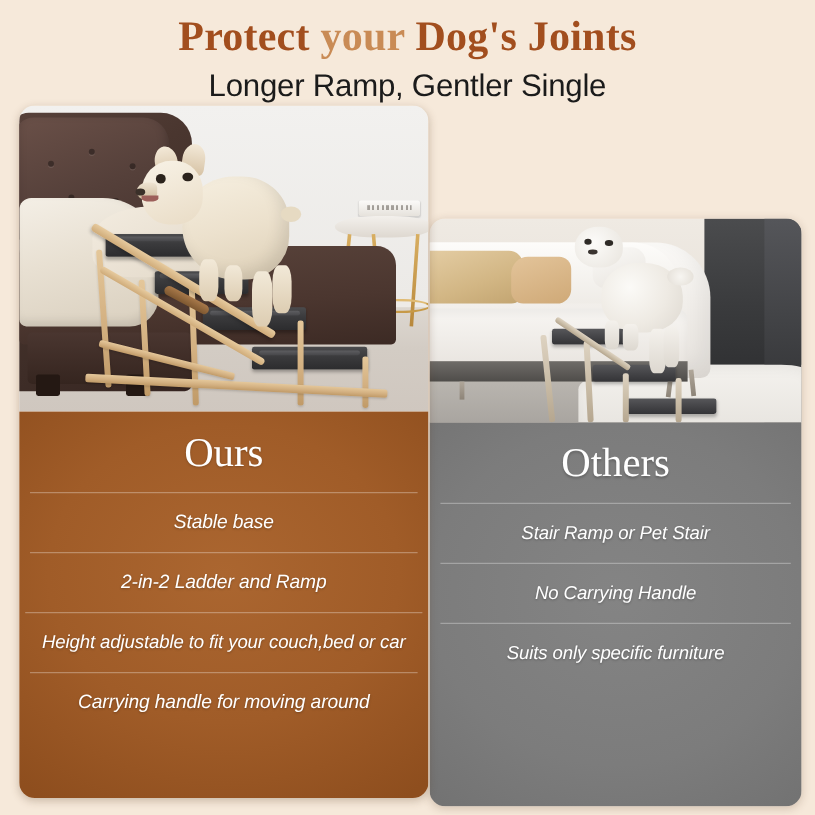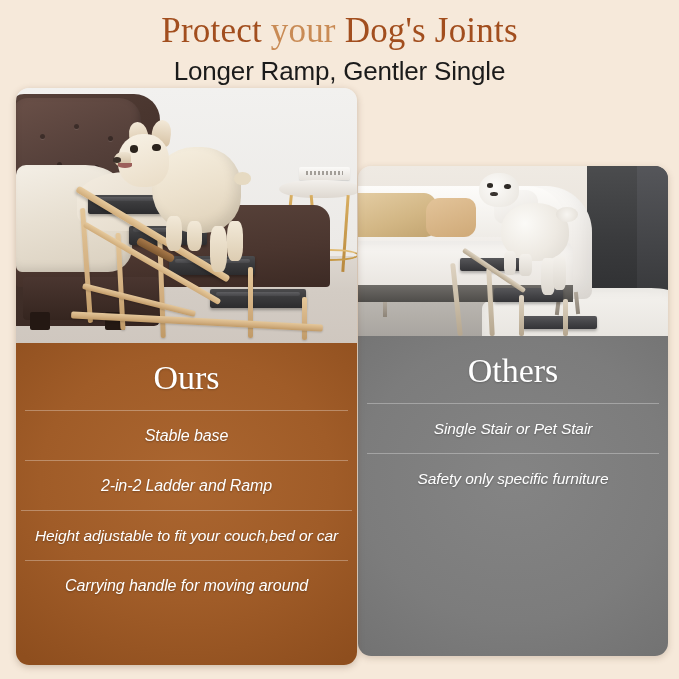--- a/index.html
+++ b/index.html
@@ -8,21 +8,21 @@
     background:#f7ead9;
     font-family:"Liberation Sans", sans-serif;
     overflow:hidden;
   }
   .page { position:relative; width:679px; height:679px; background:#f6e9da; }
 
   
   .header { position:absolute; left:0; top:0; width:679px; text-align:center; }
   .title {
     font-family:"Liberation Serif", serif;
-    font-weight:normal;
+    font-weight:bold;
     font-size:35px;
     letter-spacing:0.2px;
     margin-top:12px;
     line-height:1.1;
     white-space:nowrap;
   }
   .t-dark { color:#a24e1e; }
   .t-light { color:#c98b55; }
   .subtitle {
     font-family:"Liberation Sans", sans-serif;
@@ -36,21 +36,21 @@
   
   .card { position:absolute; overflow:hidden; }
 
   .card-ours {
     left:16px; top:88px; width:341px; height:577px;
     border-radius:13px;
     box-shadow:0 2px 7px rgba(90,60,35,0.28);
     z-index:3;
   }
   .card-others {
-    left:358px; top:166px; width:310px; height:490px;
+    left:358px; top:182px; width:310px; height:490px;
     border-radius:13px;
     box-shadow:0 2px 7px rgba(90,60,35,0.22);
     z-index:2;
   }
 
   
   .photo { position:relative; width:100%; overflow:hidden; }
   .photo-ours { height:255px; }
   .photo-others { height:170px; }
 
@@ -359,19 +359,20 @@
       <div class="ph2-dog-leg" style="left:47%;top:50%;width:4%;height:14%;"></div>
       <div class="ph2-dog-leg" style="left:52%;top:52%;width:4%;height:13%;"></div>
       <div class="ph2-dog-leg" style="left:59%;top:54%;width:4.4%;height:22%;"></div>
       <div class="ph2-dog-leg" style="left:63%;top:53%;width:4%;height:20%;"></div>
       <div class="ph2-dog-tail"></div>
     </div>
 
     <div class="panel panel-others">
       <div class="panel-heading">Others</div>
       <ul class="feat-list">
-        <li class="feat f2">Single Stair or Pet Stair</li>
-        <li class="feat f4">Safety only specific furniture</li>
+        <li class="feat f2">Stair Ramp or Pet Stair</li>
+        <li class="feat f3">No Carrying Handle</li>
+        <li class="feat f4">Suits only specific furniture</li>
       </ul>
     </div>
   </div>
 
 </div>
 
 </body></html>

